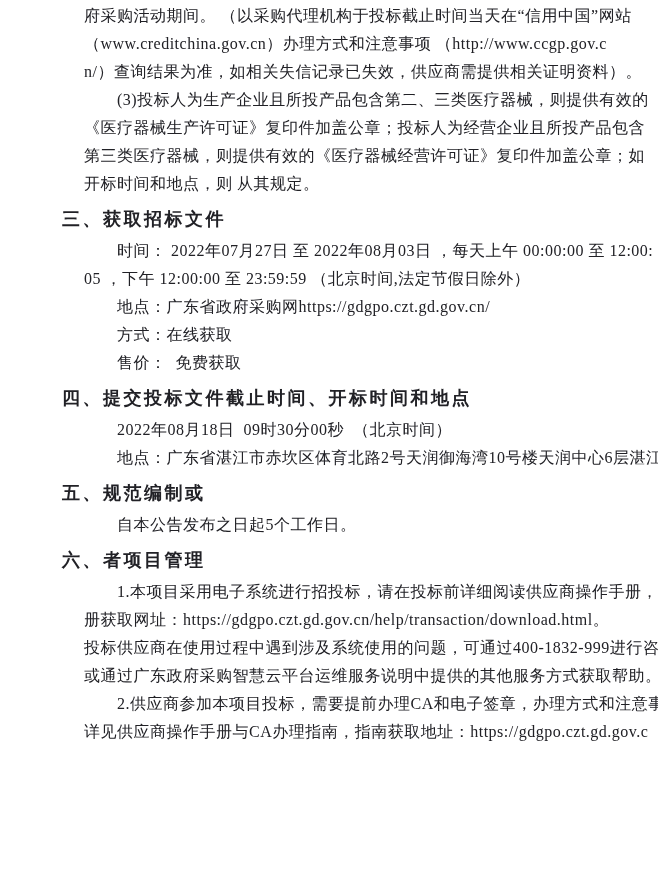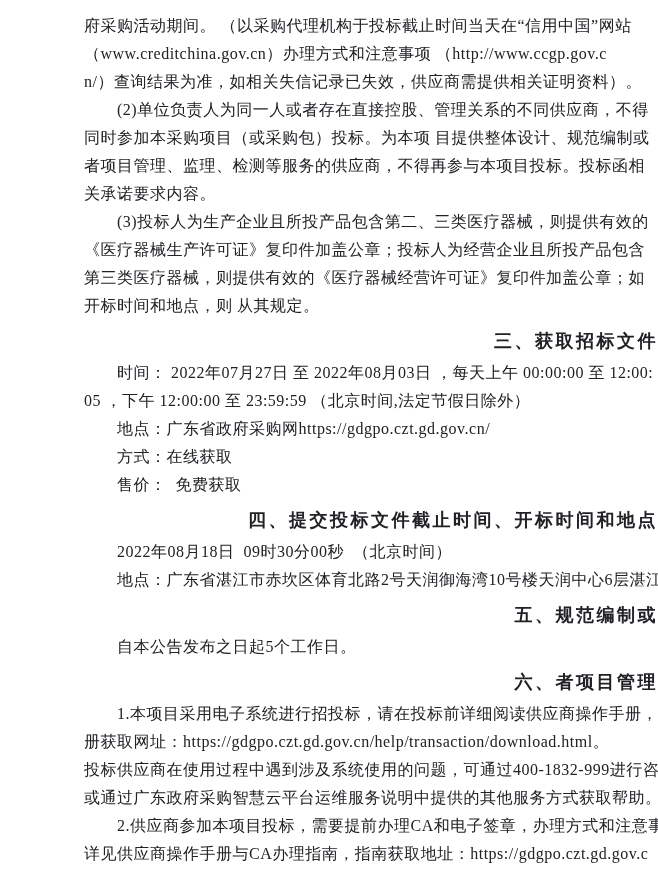--- a/index.html
+++ b/index.html
@@ -3,21 +3,21 @@
 <meta charset="utf-8">
 <style>
   html, body { margin: 0; padding: 0; }
   body { background: #ffffff; }
   .page {
     position: relative;
     width: 658px;
     height: 886px;
     background: #ffffff;
     box-sizing: border-box;
-    padding-top: 12px;
+    padding-top: 2px;
     overflow: hidden;
     font-family: "Liberation Serif", "DejaVu Serif", serif;
     color: #212126;
   }
   .para { margin: 0; }
   .line {
     margin-left: 84px;
     width: 560px;
     font-size: 16px;
     line-height: 28px;
@@ -27,40 +27,33 @@
   .line.indent { padding-left: 33px; }
   .heading {
     margin: 6px 0 3px 62px;
     font-family: "Liberation Sans", "DejaVu Sans", sans-serif;
     font-weight: bold;
     font-size: 18px;
     line-height: 30px;
     letter-spacing: 2.5px;
     color: #212126;
     white-space: pre;
-    text-align: right;
   }
 </style>
 </head>
 <body>
 
 <div class="page">
 
   <div class="para">
     <div class="line">府采购活动期间。 （以采购代理机构于投标截止时间当天在“信用中国”网站</div>
     <div class="line">（www.creditchina.gov.cn）办理方式和注意事项 （http://www.ccgp.gov.c</div>
     <div class="line">n/）查询结果为准，如相关失信记录已失效，供应商需提供相关证明资料）。</div>
   </div>
 
-  <div class="para">
-    <div class="line indent">(2)单位负责人为同一人或者存在直接控股、管理关系的不同供应商，不得</div>
-    <div class="line">同时参加本采购项目（或采购包）投标。为本项 目提供整体设计、规范编制或</div>
-    <div class="line">者项目管理、监理、检测等服务的供应商，不得再参与本项目投标。投标函相</div>
-    <div class="line">关承诺要求内容。</div>
-  </div>
 
   <div class="para">
     <div class="line indent">(3)投标人为生产企业且所投产品包含第二、三类医疗器械，则提供有效的</div>
     <div class="line">《医疗器械生产许可证》复印件加盖公章；投标人为经营企业且所投产品包含</div>
     <div class="line">第三类医疗器械，则提供有效的《医疗器械经营许可证》复印件加盖公章；如</div>
     <div class="line">开标时间和地点，则 从其规定。</div>
   </div>
 
   <div class="section">
     <div class="heading">三、获取招标文件</div>

